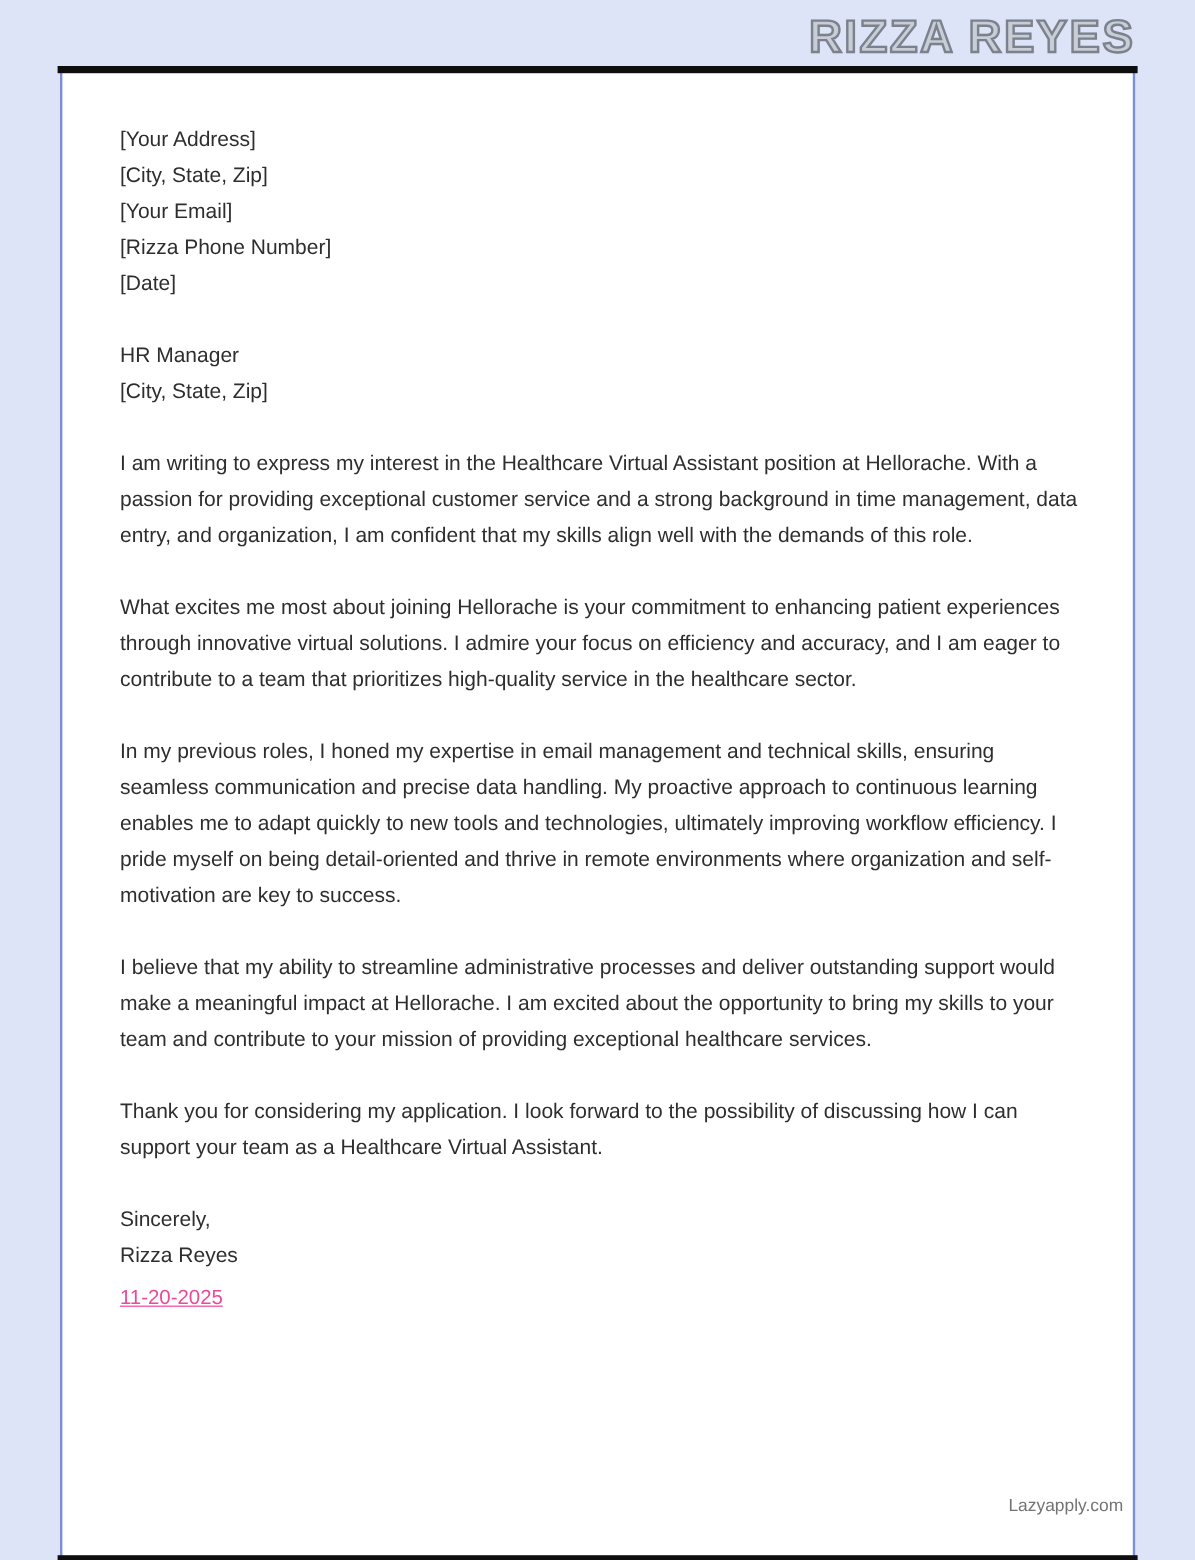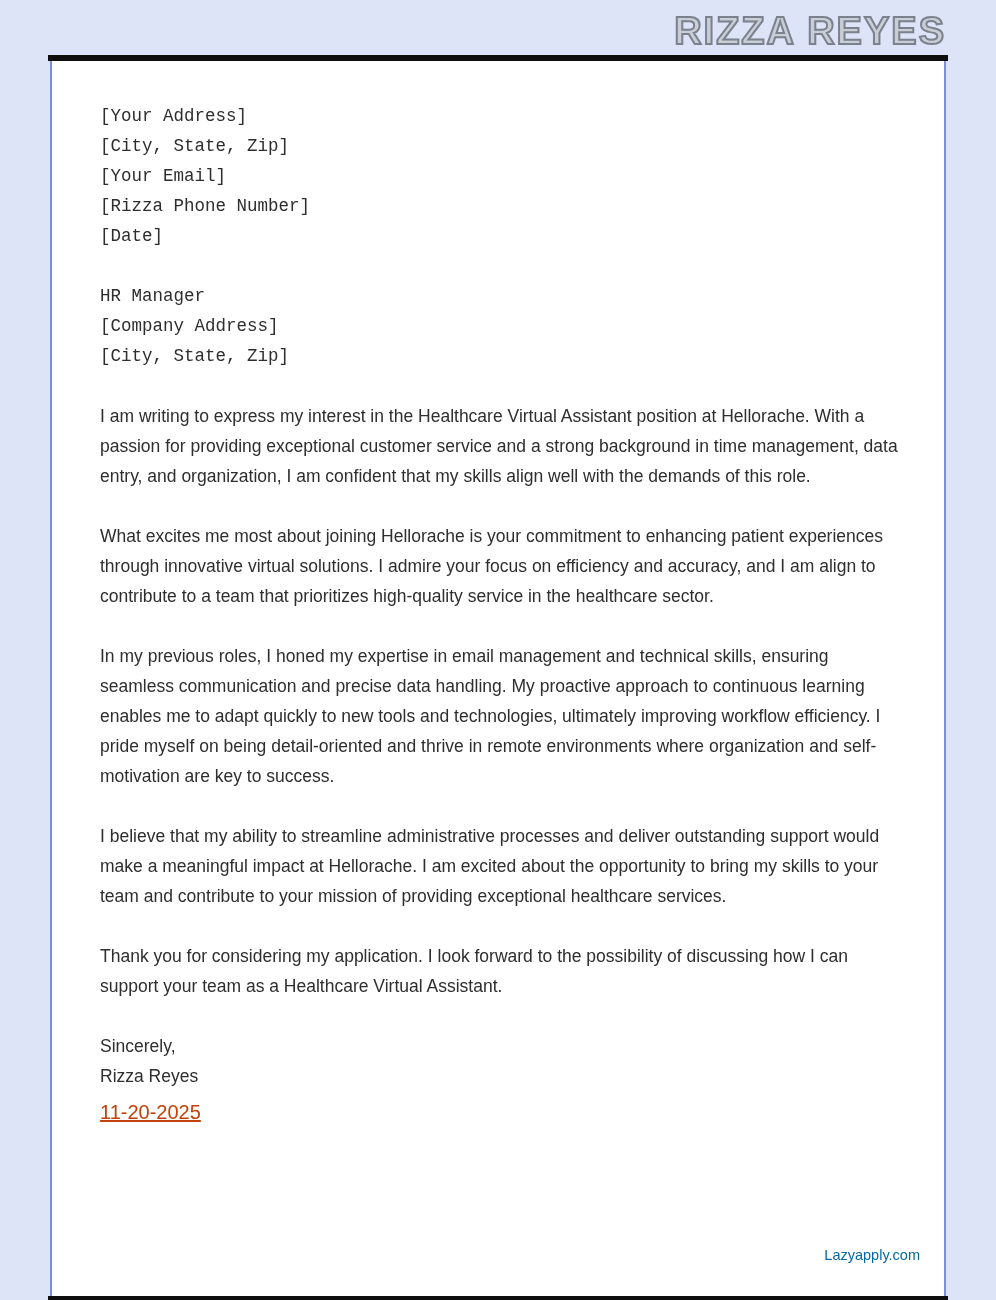--- a/index.html
+++ b/index.html
@@ -41,39 +41,39 @@
     border: 2px solid #7b8fd9;
   }
 
   .content {
     padding: 42px 46px 0 48px;
     font-size: 17.5px;
     line-height: 30px;
     color: #2e2e2e;
   }
 
-  .block { margin-bottom: 30px; font-family: Liberation Mono, monospace; }
+  .block { margin-bottom: 30px; }
   .para  { margin-bottom: 30px; max-width: 800px; }
   .line  { white-space: nowrap; }
 
   .date-link {
     display: inline-block;
     margin-top: 6px;
-    color: #c2410c;
+    color: #ec4899;
     text-decoration: underline;
-    font-size: 20px;
+    font-size: 17px;
     cursor: pointer;
   }
 
   .watermark {
     position: absolute;
-    right: 24px;
+    right: 8px;
     top: 1188px;
     font-size: 14.5px;
-    color: #0369a1;
+    color: #737373;
   }
 
   .bottom-bar {
     position: absolute;
     left: 48px; right: 48px; top: 1296px;
     height: 6px;
     background: #0e0e0e;
     z-index: 3;
   }
 </style>
@@ -92,27 +92,26 @@
       <div class="block">
         <div class="line">[Your Address]</div>
         <div class="line">[City, State, Zip]</div>
         <div class="line">[Your Email]</div>
         <div class="line">[Rizza Phone Number]</div>
         <div class="line">[Date]</div>
       </div>
 
       <div class="block">
         <div class="line">HR Manager</div>
-        <div class="line">[Company Address]</div>
         <div class="line">[City, State, Zip]</div>
       </div>
 
 
       <p class="para">I am writing to express my interest in the Healthcare Virtual Assistant position at Hellorache. With a passion for providing exceptional customer service and a strong background in time management, data entry, and organization, I am confident that my skills align well with the demands of this role.</p>
-      <p class="para">What excites me most about joining Hellorache is your commitment to enhancing patient experiences through innovative virtual solutions. I admire your focus on efficiency and accuracy, and I am align to contribute to a team that prioritizes high-quality service in the healthcare sector.</p>
+      <p class="para">What excites me most about joining Hellorache is your commitment to enhancing patient experiences through innovative virtual solutions. I admire your focus on efficiency and accuracy, and I am eager to contribute to a team that prioritizes high-quality service in the healthcare sector.</p>
       <p class="para">In my previous roles, I honed my expertise in email management and technical skills, ensuring seamless communication and precise data handling. My proactive approach to continuous learning enables me to adapt quickly to new tools and technologies, ultimately improving workflow efficiency. I pride myself on being detail-oriented and thrive in remote environments where organization and self-motivation are key to success.</p>
       <p class="para">I believe that my ability to streamline administrative processes and deliver outstanding support would make a meaningful impact at Hellorache. I am excited about the opportunity to bring my skills to your team and contribute to your mission of providing exceptional healthcare services.</p>
       <p class="para">Thank you for considering my application. I look forward to the possibility of discussing how I can support your team as a Healthcare Virtual Assistant.</p>
 
       <div>
         <div class="line">Sincerely,</div>
         <div class="line">Rizza Reyes</div>
         <a class="date-link">11-20-2025</a>
       </div>
 

